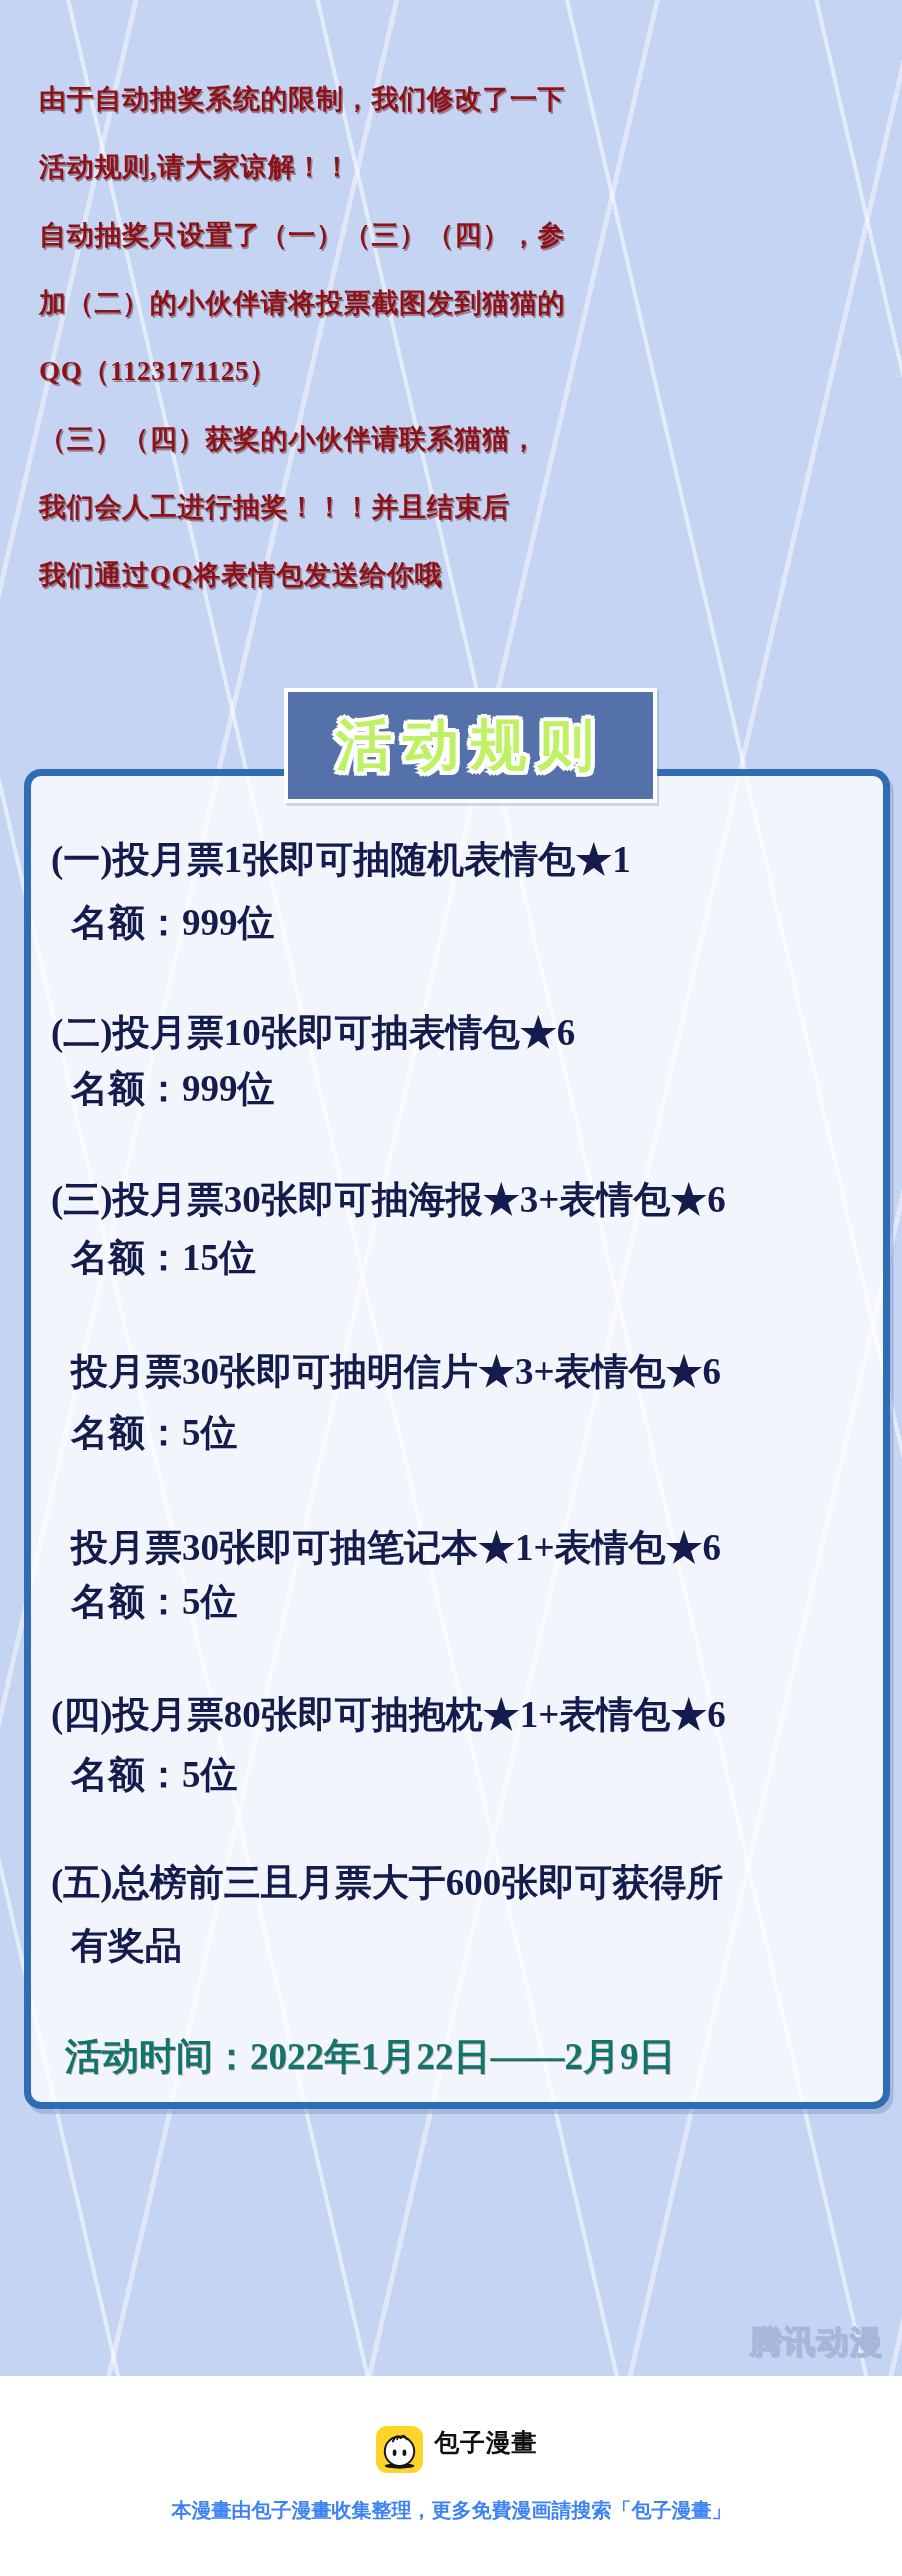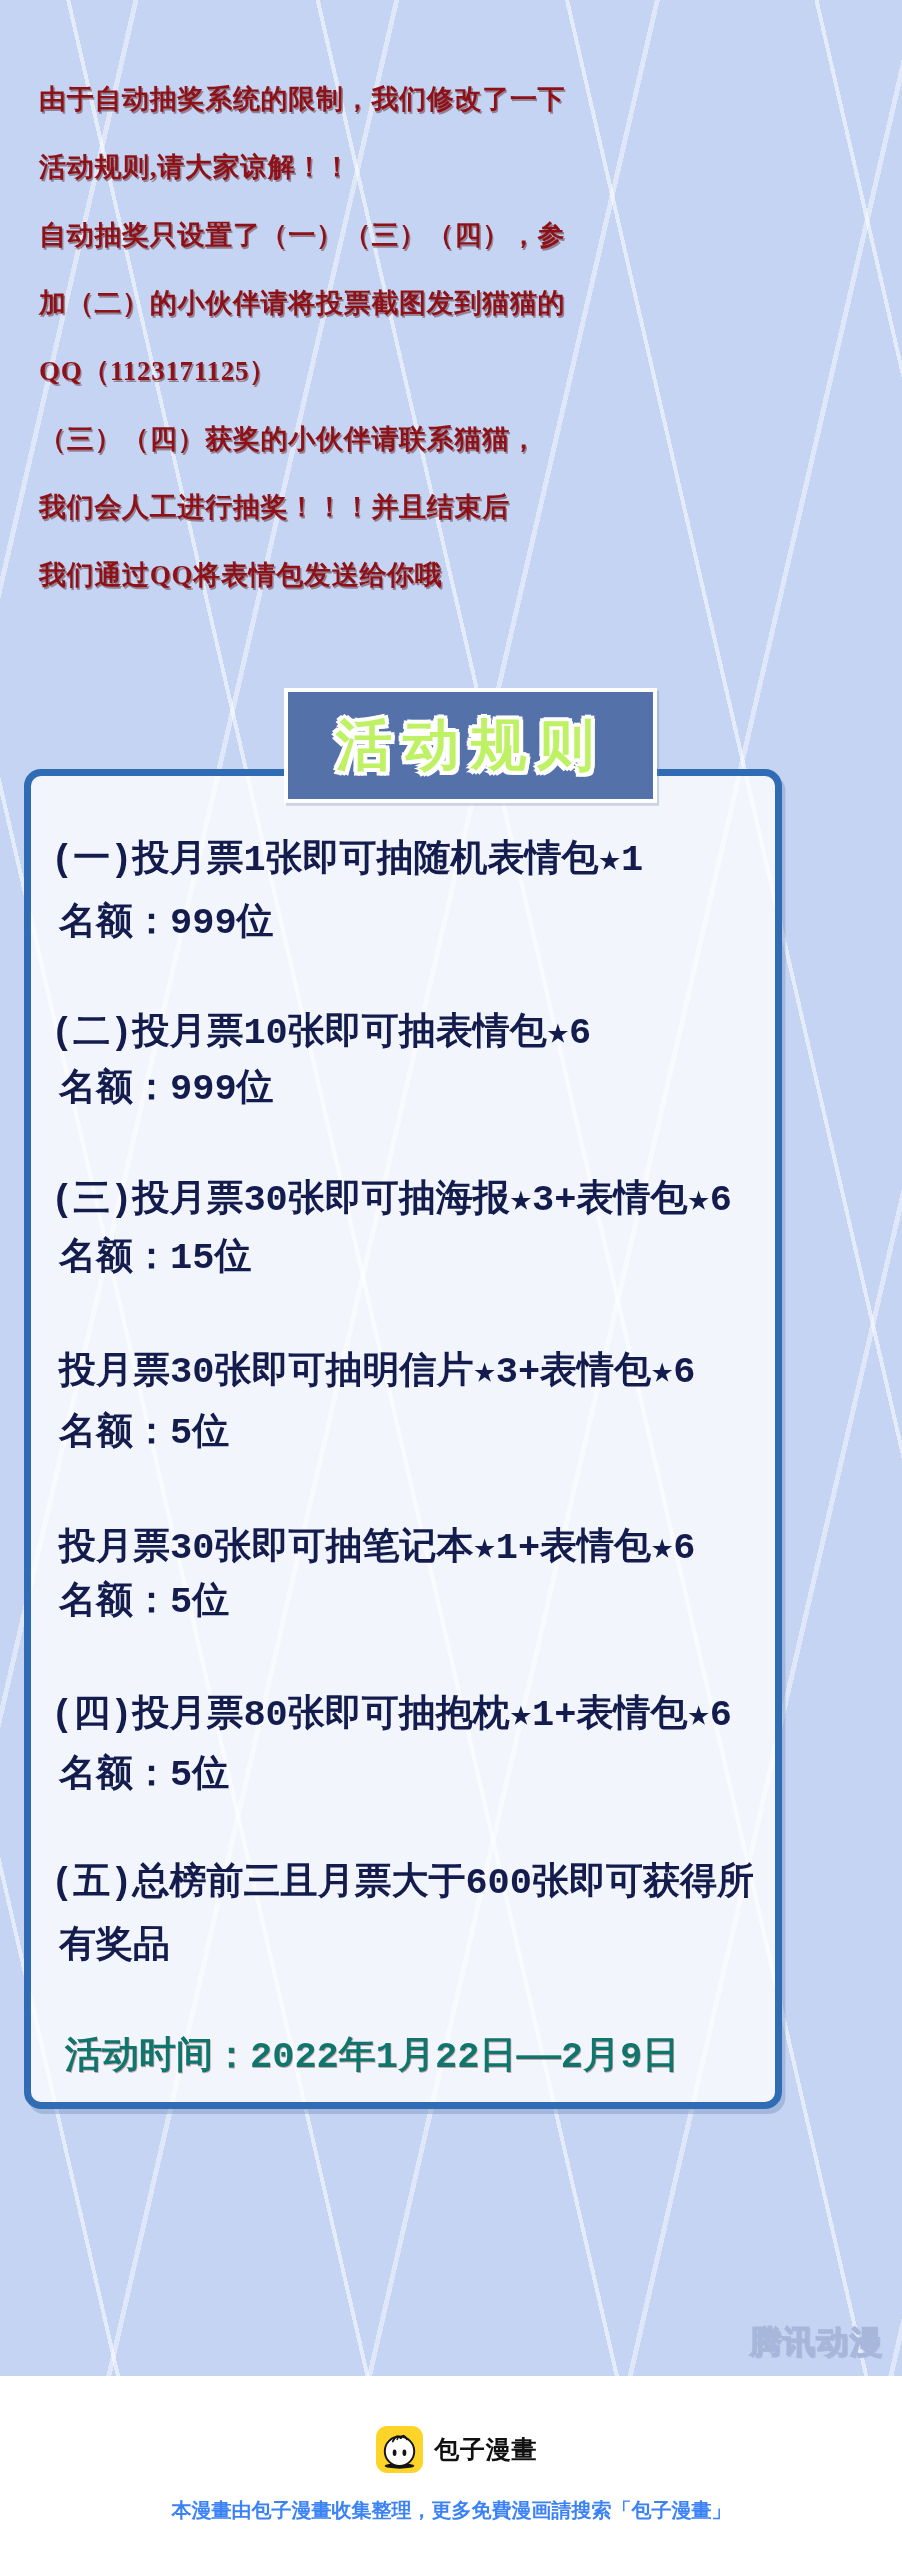--- a/index.html
+++ b/index.html
@@ -29,32 +29,32 @@
     position:absolute;left:39px;top:65px;width:839px;
     color:#8e1118;
     font-size:27px;font-weight:bold;
     text-shadow:1.4px 2.1px 0 rgba(70,8,10,0.4);
     letter-spacing:0.7px;
   }
   .notice-line{height:68px;line-height:68px;white-space:nowrap;}
   
   .rules-box{
     position:absolute;left:24px;top:769px;
-    width:758px;height:1340px;
+    width:866px;height:1340px;
     box-sizing:border-box;
     border:7.8px solid #2f6cb4;
     border-radius:17px;
     background:rgba(255,255,255,0.78);
     box-shadow:3.5px 5px 0 rgba(125,150,195,0.45);
     z-index:1;
     color:#141c4e;
-    font-size:37px;font-weight:bold;font-family:Liberation Mono, monospace;
+    font-size:37px;font-weight:bold;
   }
   .rule-line{height:42px;line-height:42px;white-space:nowrap;padding-left:20px;}
-  .rule-line.t-indent{padding-left:28px;}
+  .rule-line.t-indent{padding-left:40px;}
   .rule-line.t-highlight{color:#0f766e;text-shadow:0.7px 1.4px 0 rgba(150,10,12,0.35);margin-left:14px;}
   
   .header-box{
     position:absolute;left:284px;top:688px;
     width:365px;height:107px;
     background:#5571a9;
     border:4.2px solid #ffffff;
     box-shadow:2.1px 2.8px 0 rgba(110,130,170,0.3);
     z-index:2;
     display:flex;align-items:center;justify-content:center;
@@ -78,21 +78,21 @@
     white-space:nowrap;
   }
   
   .footer{
     position:absolute;left:0;top:2376px;width:903px;height:200px;
     background:#ffffff;
     font-family:"Liberation Sans", sans-serif;
   }
   .brand-row{
     position:absolute;left:376px;top:2426px;transform:translateY(-2376px);
-    display:flex;align-items:center;
+    display:flex;
   }
   .logo{
     width:47px;height:47px;border-radius:11.3px;
     background:#FFD428;
     display:flex;align-items:center;justify-content:center;
   }
   .brand-name{
     margin-left:11.3px;
     font-size:25px;font-weight:bold;color:#111111;
     letter-spacing:0.7px;white-space:nowrap;

